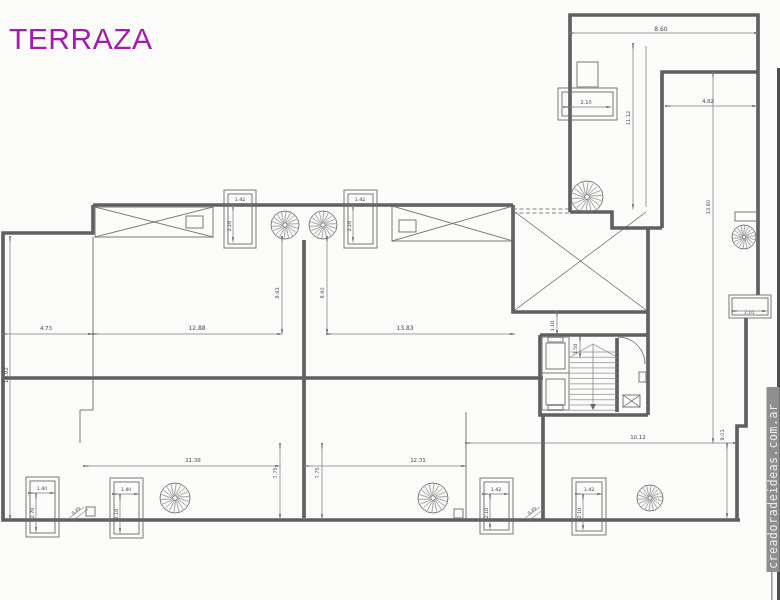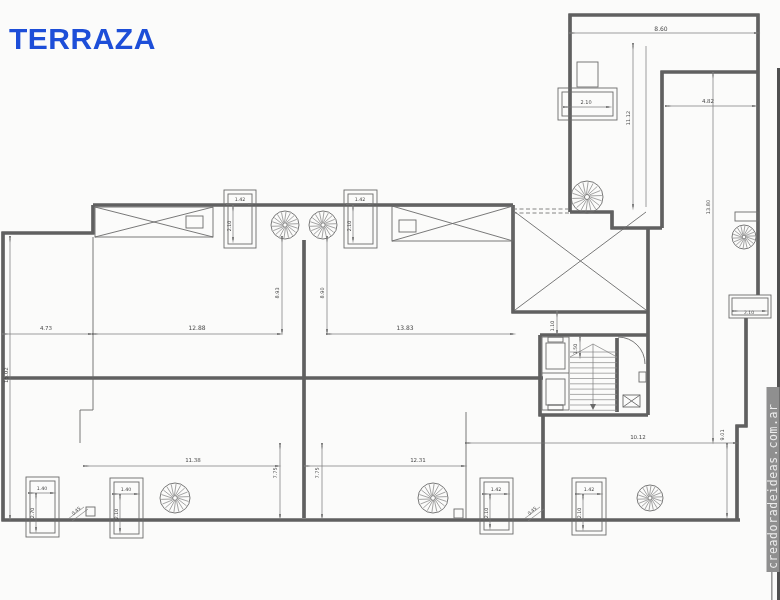--- a/index.html
+++ b/index.html
@@ -2,21 +2,21 @@
 <html><head>
 <meta charset="utf-8">
 <style>
   html,body{margin:0;padding:0;}
   body{
     width:780px;height:600px;position:relative;overflow:hidden;
     background:#fbfbfa;font-family:"Liberation Sans",sans-serif;
   }
   #page-title{
     position:absolute;left:9px;top:22px;
-    font-size:30px;letter-spacing:.5px;color:#1d4ed8;font-weight:700;
+    font-size:30px;letter-spacing:.5px;color:#a21caf;font-weight:400;
   }
   svg{position:absolute;left:0;top:0;}
   .wouter{fill:none;stroke:#606060;stroke-width:3.2;stroke-linejoin:miter;}
   .winner{fill:none;stroke:#fdfdfd;stroke-width:1.6;stroke-linejoin:miter;}
   .thin{fill:none;stroke:#6a6a6a;stroke-width:0.9;}
   .thin2{fill:none;stroke:#7e7e7e;stroke-width:0.7;}
   .dim{fill:none;stroke:#767676;stroke-width:0.7;}
   .dash{fill:none;stroke:#777;stroke-width:0.9;stroke-dasharray:4 2.5;}
   .lbl{fill:#4a4a4a;font-family:"DejaVu Sans",sans-serif;}
   .tread{fill:none;stroke:#8a8a8a;stroke-width:0.7;}

